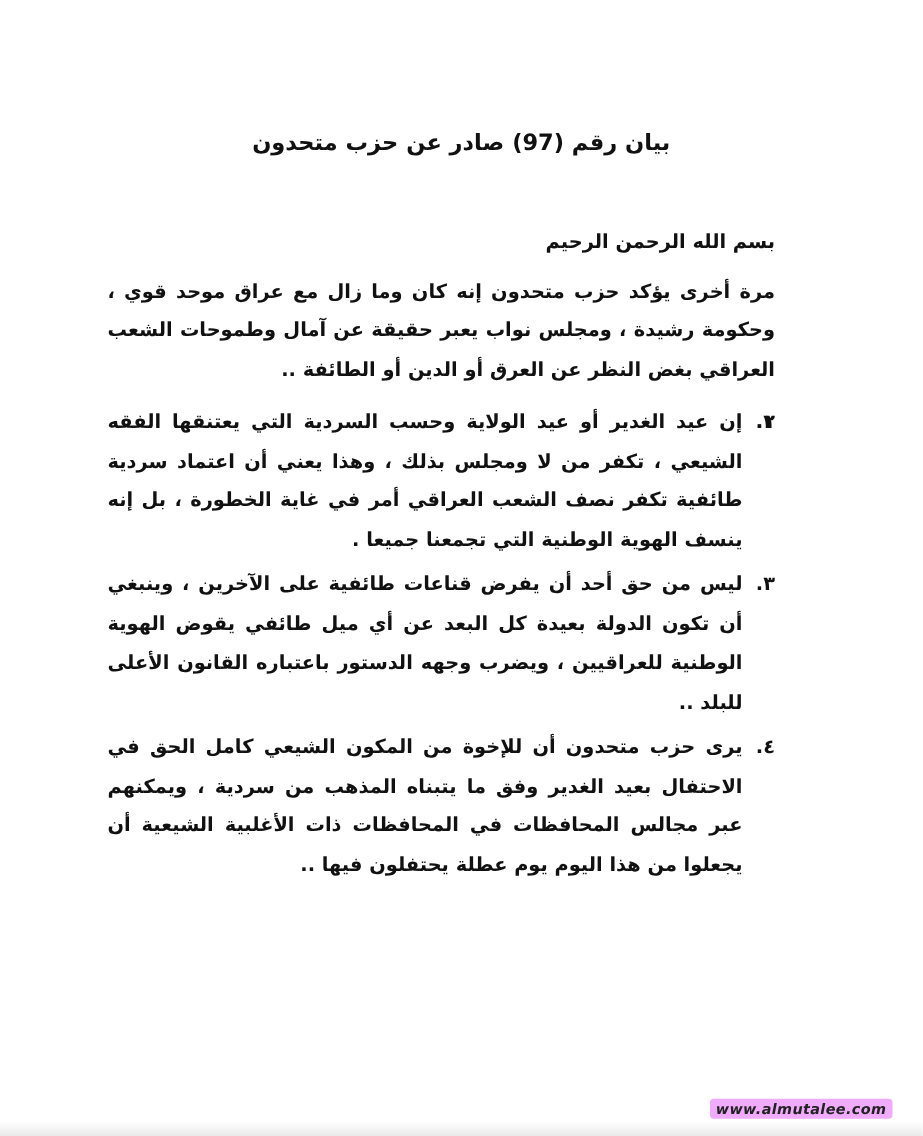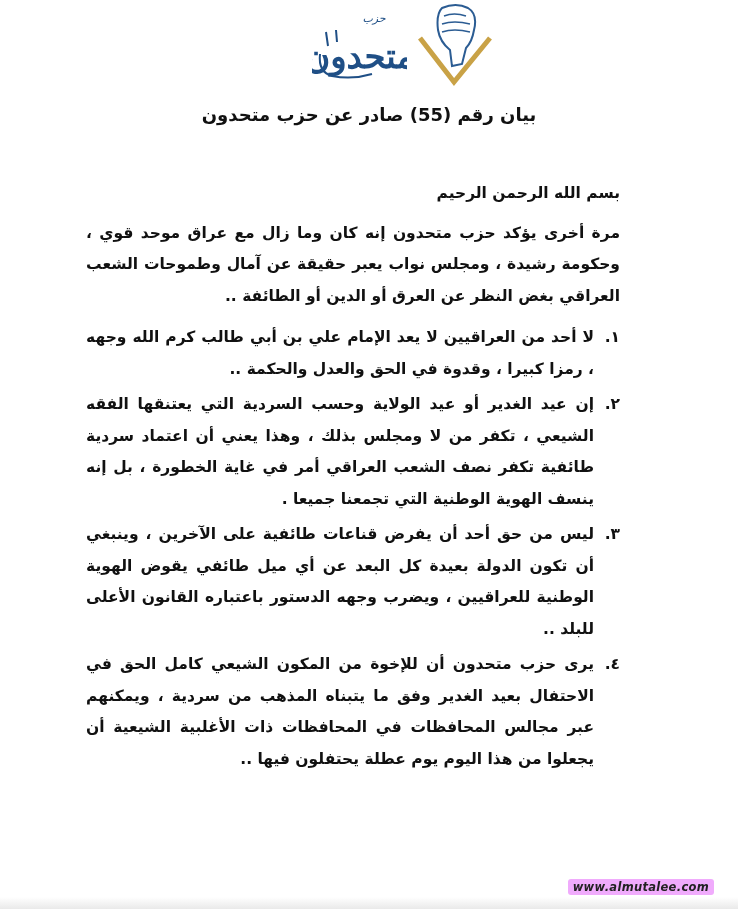--- a/index.html
+++ b/index.html
@@ -113,49 +113,31 @@
       letter-spacing: 0.3px;
       color: #222;
       direction: ltr;
     }
   </style>
 </head>
 <body>
 
 <div class="page">
 
-  <div class="logo">
-    <div class="logo-text-group">
-      <svg width="95" height="86" viewBox="0 0 95 86">
-        <text x="62" y="20" font-family="DejaVu Sans, sans-serif" font-size="11" font-style="italic" fill="#1f4f86" text-anchor="middle" direction="rtl">حزب</text>
-        <text x="48" y="66" font-family="DejaVu Serif, serif" font-size="34" font-weight="bold" fill="#1f4f86" text-anchor="middle" direction="rtl">متحدون</text>
-        <path d="M8 52 Q6 70 20 74 Q40 78 60 72" stroke="#1f4f86" stroke-width="2" fill="none"></path>
-        <path d="M14 30 L16 44 M24 28 L25 40" stroke="#1f4f86" stroke-width="2" fill="none"></path>
-      </svg>
-    </div>
-    <div class="logo-emblem">
-      <svg width="85" height="86" viewBox="0 0 85 86">
-        <path d="M8 36 L42 80 L78 36" stroke="#c9a246" stroke-width="5" fill="none" stroke-linejoin="miter"></path>
-        <path d="M30 6 Q44 0 56 6 Q66 12 62 28 Q60 40 54 46 L50 62 L40 64 L38 48 Q28 40 26 28 Q24 12 30 6 Z" stroke="#2b5c93" stroke-width="2" fill="#ffffff"></path>
-        <path d="M32 14 Q42 10 54 14 M30 22 Q42 18 58 22 M30 30 Q42 26 58 30" stroke="#2b5c93" stroke-width="1.5" fill="none"></path>
-      </svg>
-    </div>
-  </div>
 
-  <div class="title">بيان رقم (55) صادر عن حزب متحدون</div>
+  <div class="title">بيان رقم (97) صادر عن حزب متحدون</div>
 
   <div class="content">
     <p class="basmala">بسم الله الرحمن الرحيم</p>
 
     <p class="para">مرة أخرى يؤكد حزب متحدون إنه كان وما زال مع عراق موحد قوي ، وحكومة رشيدة ، ومجلس نواب يعبر حقيقة عن آمال وطموحات الشعب العراقي بغض النظر عن العرق أو الدين أو الطائفة ..</p>
 
     <ol class="list">
       <li class="list-item">
         <span class="list-num">١.</span>
-        <span>لا أحد من العراقيين لا يعد الإمام علي بن أبي طالب كرم الله وجهه ، رمزا كبيرا ، وقدوة في الحق والعدل والحكمة ..</span>
       </li>
       <li class="list-item">
         <span class="list-num">٢.</span>
         <span>إن عيد الغدير أو عيد الولاية وحسب السردية التي يعتنقها الفقه الشيعي ، تكفر من لا ومجلس بذلك ، وهذا يعني أن اعتماد سردية طائفية تكفر نصف الشعب العراقي أمر في غاية الخطورة ، بل إنه ينسف الهوية الوطنية التي تجمعنا جميعا .</span>
       </li>
       <li class="list-item">
         <span class="list-num">٣.</span>
         <span>ليس من حق أحد أن يفرض قناعات طائفية على الآخرين ، وينبغي أن تكون الدولة بعيدة كل البعد عن أي ميل طائفي يقوض الهوية الوطنية للعراقيين ، ويضرب وجهه الدستور باعتباره القانون الأعلى للبلد ..</span>
       </li>
       <li class="list-item">

